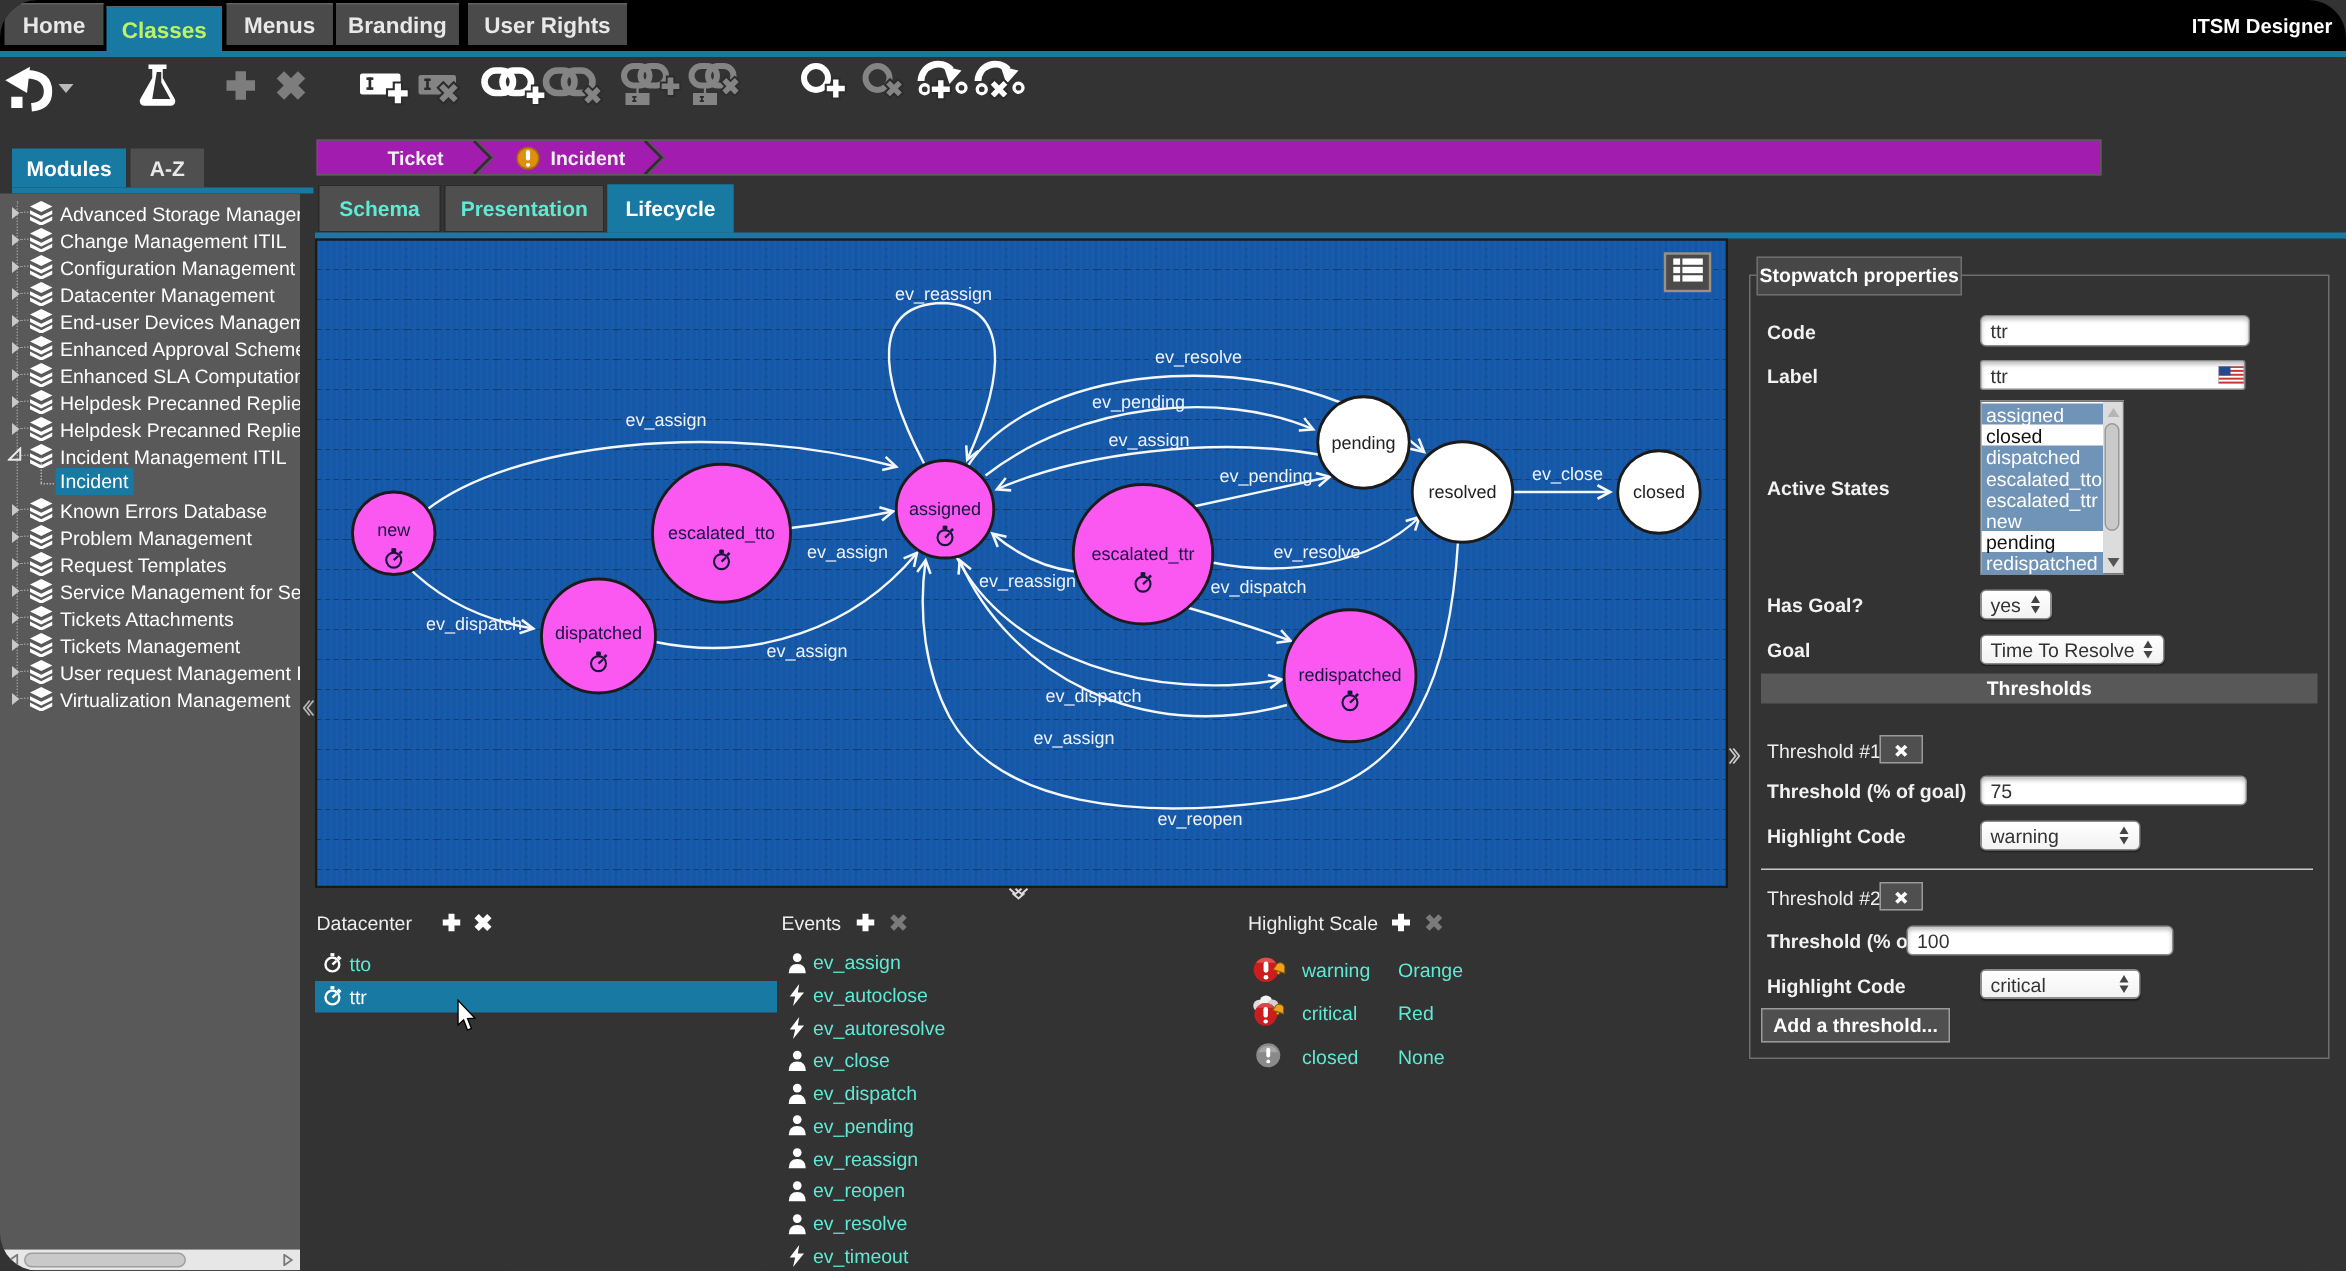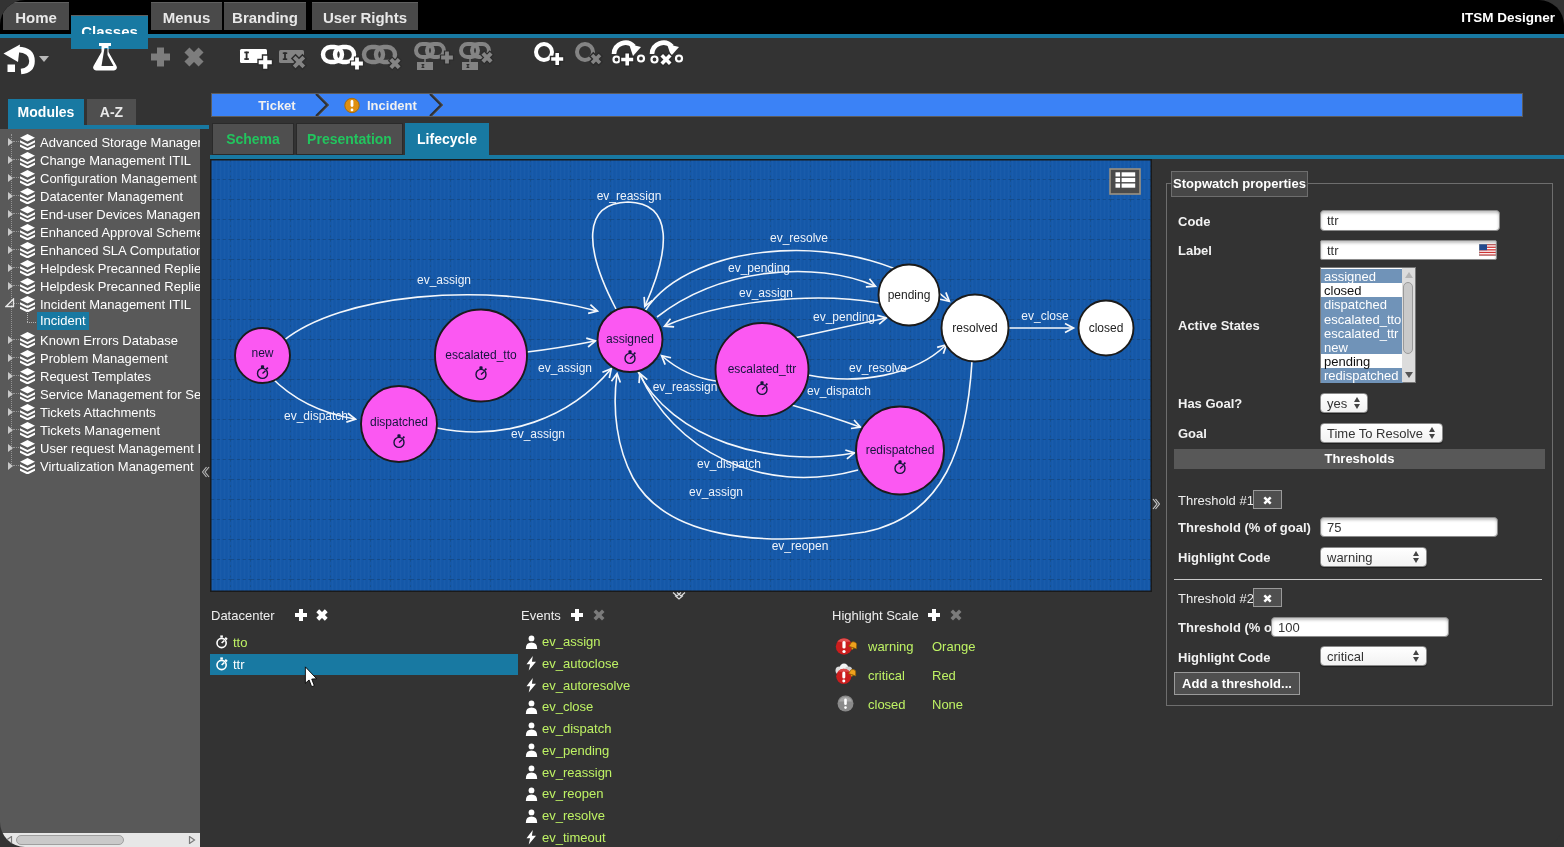--- a/index.html
+++ b/index.html
@@ -2,41 +2,41 @@
 <html><head>
 <meta charset="utf-8">
 <style>
 html,body{margin:0;padding:0;background:#333;}
 *{box-sizing:border-box;}
 #app{position:relative;width:1564px;height:847px;background:#333333;font-family:"Liberation Sans",sans-serif;overflow:hidden;border-radius:25px;}
 .abs{position:absolute;}
 
 #topbar{left:0;top:0;width:1564px;height:34px;background:#000;}
 .ttab{position:absolute;top:2px;height:28px;background:#4a4a4a;border-top:1px solid #606060;color:#e8e8e8;font-size:15px;font-weight:bold;text-align:center;line-height:29px;}
-.ttab.active{top:15px;height:34px;background:#1879a2;color:#ffffff;line-height:32px;}
+.ttab.active{top:4px;height:34px;background:#1879a2;color:#bef264;line-height:32px;}
 #brand{position:absolute;right:9px;top:10px;color:#fff;font-size:13.5px;font-weight:bold;}
 #bluestrip{left:0;top:34px;width:1564px;height:4px;background:#1879a2;}
 
 .stab{position:absolute;height:26px;font-size:14px;font-weight:bold;text-align:center;}
 #tree{left:0;top:129px;width:200px;height:704px;background:#595959;overflow:hidden;}
 .trow{position:absolute;left:0;width:260px;height:18px;color:#fff;font-size:13px;white-space:nowrap;}
 .trow .lbl{position:absolute;left:40px;top:2px;}
 .tarr{position:absolute;left:8px;top:5px;width:0;height:0;border-left:5px solid #c8c8c8;border-top:4px solid transparent;border-bottom:4px solid transparent;}
 .ticon{position:absolute;left:20px;top:1px;}
 #hscroll{left:0;top:833px;width:200px;height:14px;background:#e7e7e7;}
 #hthumb{position:absolute;left:16px;top:2px;width:108px;height:10px;background:#c9c9c9;border:1px solid #9f9f9f;border-radius:5px;}
 
-#crumb{left:211px;top:93px;width:1312px;height:24px;background:#3b82f6;border:1px solid #5c5c5c;}
-
-.ltab{position:absolute;top:123px;height:32px;background:#4f4f4f;border:1px solid #2a2a2a;color:#22c55e;font-size:14px;font-weight:bold;text-align:center;line-height:30px;}
+#crumb{left:211px;top:93px;width:1190px;height:24px;background:#a21caf;border:1px solid #5c5c5c;}
+
+.ltab{position:absolute;top:123px;height:32px;background:#4f4f4f;border:1px solid #2a2a2a;color:#5eead4;font-size:14px;font-weight:bold;text-align:center;line-height:30px;}
 .ltab.active{background:#1879a2;color:#fff;border-color:#1879a2;}
 #tabline{left:210px;top:155px;width:1354px;height:4px;background:#1879a2;}
 
 .phead{position:absolute;top:608px;color:#eee;font-size:13px;white-space:nowrap;}
-.pitem{position:absolute;color:#bef264;font-size:13px;}
+.pitem{position:absolute;color:#5eead4;font-size:13px;}
 
 #fieldset{left:1166px;top:183px;width:387px;height:523px;border:1px solid #6e6e6e;}
 #legend{left:1171px;top:171px;width:137px;height:26px;background:#474747;border:1px solid #6e6e6e;color:#fff;font-size:13px;font-weight:bold;text-align:center;line-height:24px;}
 .flabel{position:absolute;left:1178px;color:#f2f2f2;font-size:13px;font-weight:bold;}
 .finput{position:absolute;background:#fff;border:1px solid #8a8a8a;border-radius:4px;color:#333;font-size:13px;padding:2px 0 0 6px;box-shadow:inset 0 2px 3px rgba(0,0,0,0.25);}
 .fselect{position:absolute;background:linear-gradient(#ffffff,#f2f2f2);border:1px solid #8a8a8a;border-radius:4px;color:#333;font-size:13px;padding:2px 0 0 6px;box-shadow:0 1px 1px rgba(0,0,0,0.4);}
 .spin{position:absolute;width:7px;height:12px;}
 .spin:before{content:"";position:absolute;left:0;top:0;border-left:3.5px solid transparent;border-right:3.5px solid transparent;border-bottom:5px solid #444;}
 .spin:after{content:"";position:absolute;left:0;bottom:0;border-left:3.5px solid transparent;border-right:3.5px solid transparent;border-top:5px solid #444;}
 .xbtn{position:absolute;width:29px;height:19px;background:#4f4f4f;border:1px solid #9a9a9a;color:#fff;text-align:center;}

